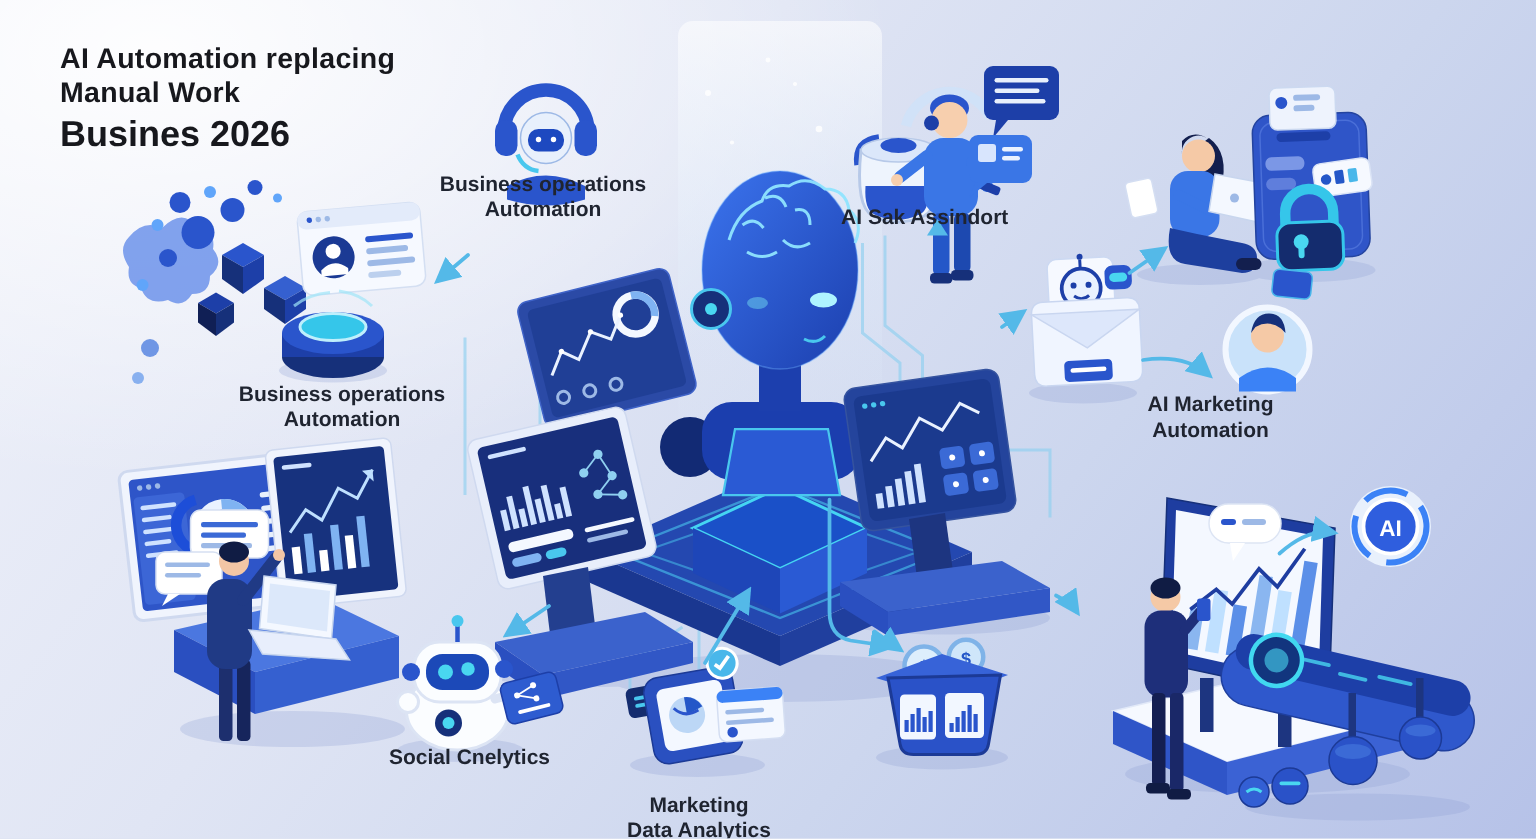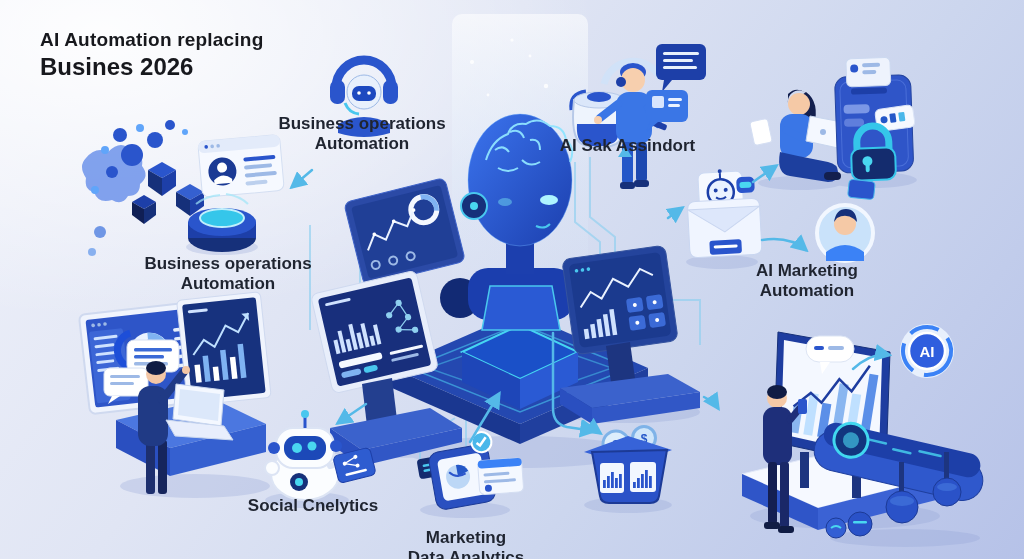--- a/index.html
+++ b/index.html
@@ -7,21 +7,21 @@
     position:relative;width:1024px;height:559px;overflow:hidden;
     font-family:"Liberation Sans",sans-serif;
     background:
       radial-gradient(900px 520px at 10% 6%, rgba(255,255,255,.9), rgba(255,255,255,0) 55%),
       linear-gradient(128deg,#f0f2fa 0%,#e0e5f4 36%,#ccd6ee 66%,#b6c2e8 100%);
   }
   .layer{position:absolute;left:0;top:0;}
   .title{position:absolute;left:40px;top:28px;color:#17181d;}
   .t1{font-size:19px;font-weight:800;line-height:1.22;letter-spacing:.2px;}
   .t2{font-size:24px;font-weight:700;line-height:1.3;}
-  .lbl{position:absolute;text-align:center;color:#1f2430;font-size:17px;font-weight:700;line-height:1.18;}
+  .lbl{position:absolute;text-align:center;color:#1f2430;font-size:14px;font-weight:700;line-height:1.18;}
   .lbl span{display:block;}
 </style>
 </head>
 <body>
 
 <div class="canvas">
 
 <svg class="layer" width="1024" height="559" viewBox="0 0 1024 559">
   <defs>
     <marker id="ah" viewBox="0 0 10 10" refX="8" refY="5" markerWidth="7" markerHeight="7" orient="auto-start-reverse">
@@ -573,29 +573,30 @@
     <path d="M553,333 L553,408 Q553,424 567,427 L594,431" marker-end="url(#ah)"></path>
     <path d="M366,404 L338,423" marker-end="url(#ah)"></path>
     <path d="M583,421 L600,433" marker-end="url(#ah)"></path>
     <path d="M704,397 Q714,402 718,408" marker-end="url(#ah)"></path>
     <polygon points="618,157 625,146 632,157" fill="#54b9e8" stroke="none"></polygon>
   </g>
 </svg>
 
 <div class="title">
   <div class="t1">AI Automation replacing</div>
+  <div class="t1">Manual Work</div>
   <div class="t2">Busines 2026</div>
 </div>
 
 <div class="lbl" style="left:272px;top:114px;width:180px;">
   <span>Business operations</span>
   <span>Automation</span>
 </div>
 
-<div class="lbl" style="left:550px;top:136px;width:155px;">
+<div class="lbl" style="left:539px;top:136px;width:155px;">
   <span>AI Sak Assindort</span>
 </div>
 
 <div class="lbl" style="left:138px;top:254px;width:180px;">
   <span>Business operations</span>
   <span>Automation</span>
 </div>
 
 <div class="lbl" style="left:737px;top:261px;width:140px;">
   <span>AI Marketing</span>

